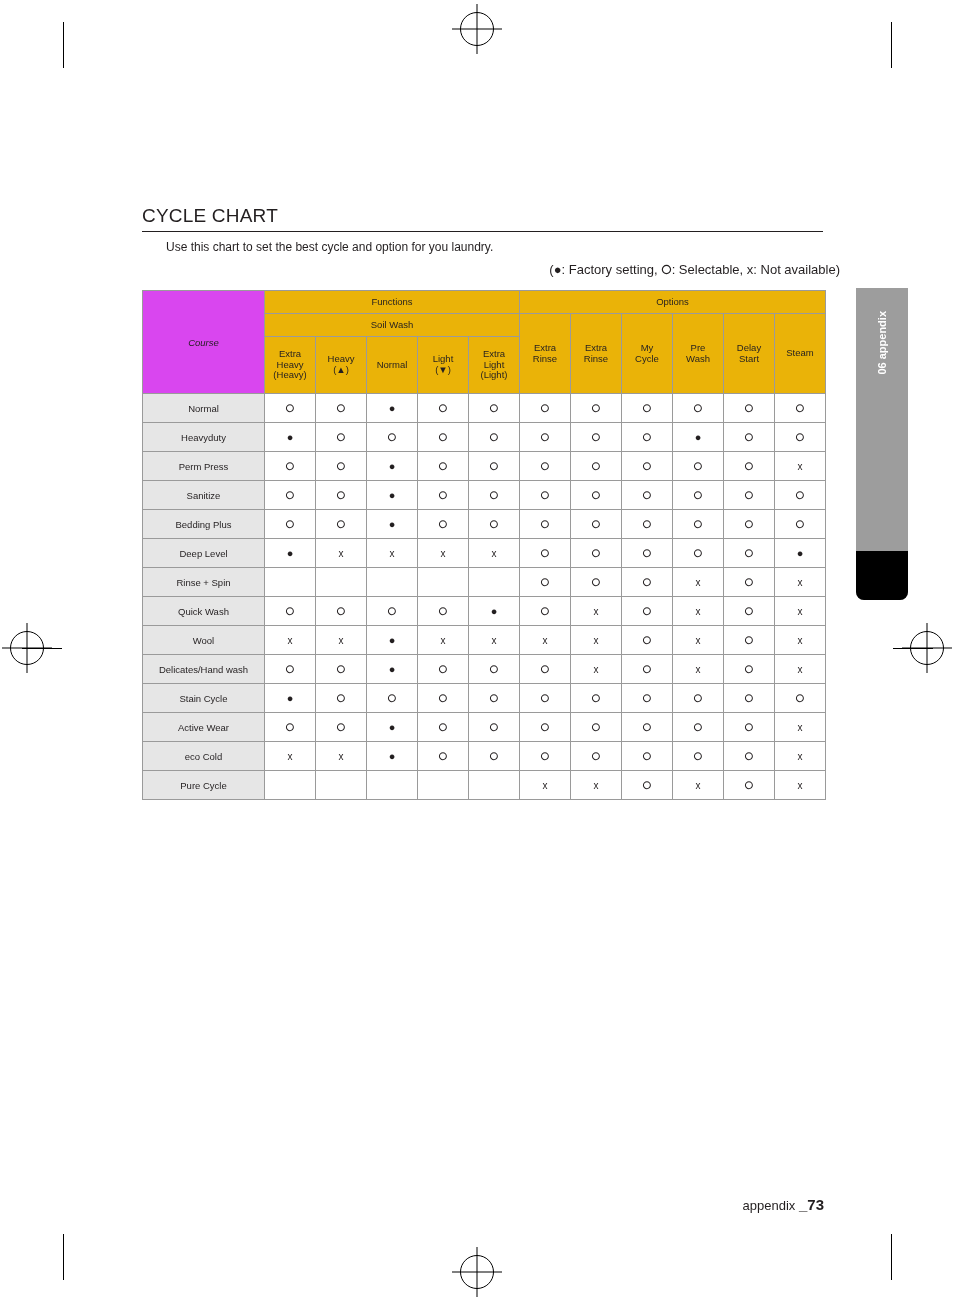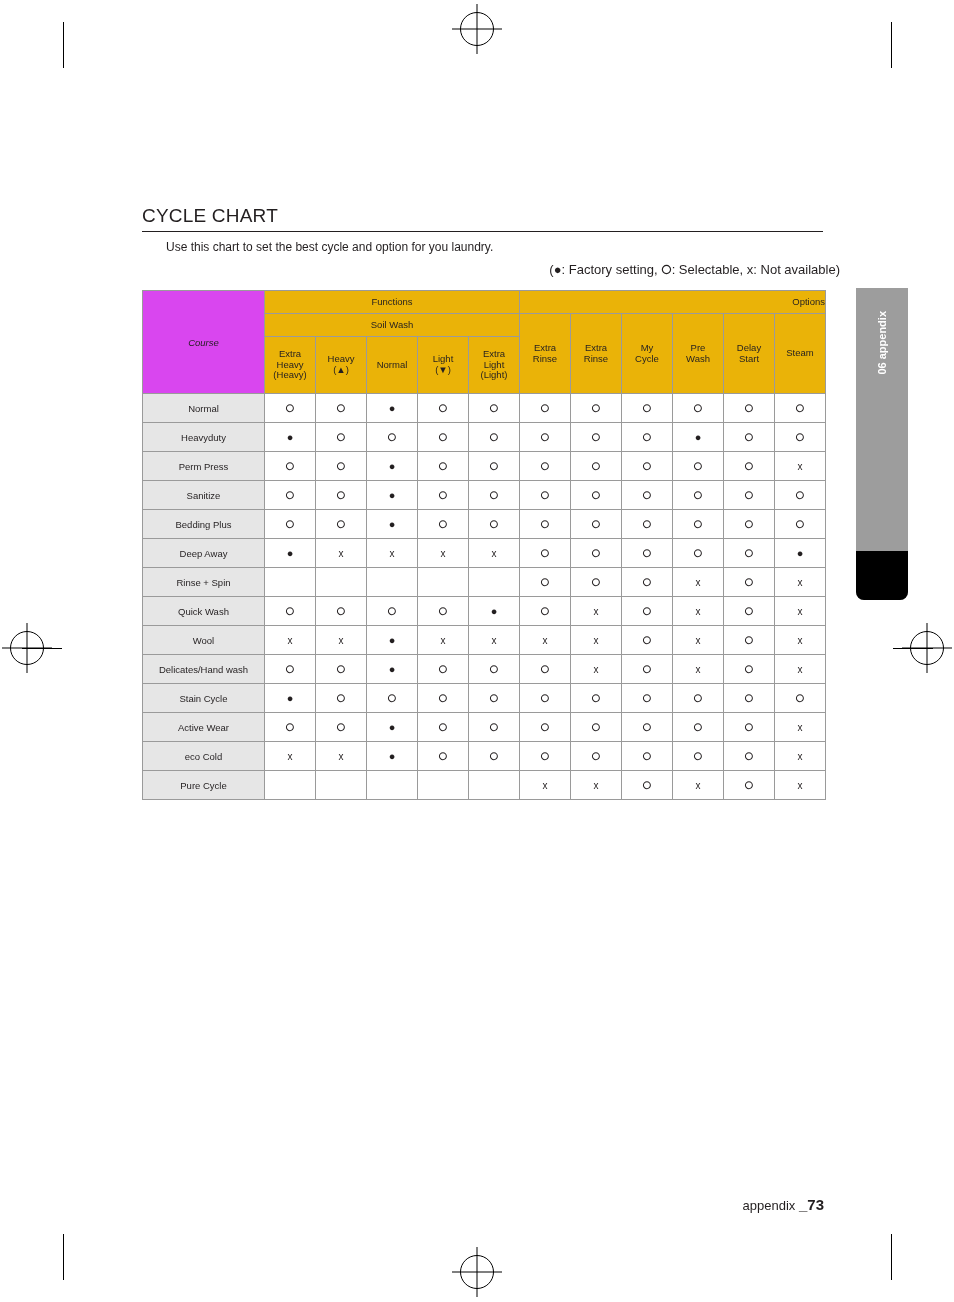--- a/index.html
+++ b/index.html
@@ -230,21 +230,21 @@
         <col class="c-opt">
         <col class="c-opt">
         <col class="c-opt">
         <col class="c-opt">
         <col class="c-opt">
     </colgroup>
     <thead>
       <tr>
         <th class="hdr-course" rowspan="3">Course</th>
         <th class="hdr" colspan="5" style="height:22px;">Functions</th>
-        <th class="hdr" colspan="6" style="height:22px;text-align:right;">Options</th>
+        <th class="hdr" colspan="6" style="height:22px;">Options</th>
       </tr>
       <tr>
         <th class="hdr" colspan="5" style="height:22px;">Soil Wash</th>
         <th class="hdr" rowspan="2">
           <div>Extra</div>
           <div>Rinse</div>
         </th>
         <th class="hdr" rowspan="2">
           <div>Extra</div>
           <div>Rinse</div>
@@ -354,21 +354,21 @@
           <td class="cell"><span class="mark-circle">⭘</span></td>
           <td class="cell"><span class="mark-circle">⭘</span></td>
           <td class="cell"><span class="mark-circle">⭘</span></td>
           <td class="cell"><span class="mark-circle">⭘</span></td>
           <td class="cell"><span class="mark-circle">⭘</span></td>
           <td class="cell"><span class="mark-circle">⭘</span></td>
           <td class="cell"><span class="mark-circle">⭘</span></td>
           <td class="cell"><span class="mark-circle">⭘</span></td>
         </tr>
         <tr>
-          <th class="rowhdr">Deep Away</th>
+          <th class="rowhdr">Deep Level</th>
           <td class="cell"><span class="mark-dot">●</span></td>
           <td class="cell"><span class="mark-x">x</span></td>
           <td class="cell"><span class="mark-x">x</span></td>
           <td class="cell"><span class="mark-x">x</span></td>
           <td class="cell"><span class="mark-x">x</span></td>
           <td class="cell"><span class="mark-circle">⭘</span></td>
           <td class="cell"><span class="mark-circle">⭘</span></td>
           <td class="cell"><span class="mark-circle">⭘</span></td>
           <td class="cell"><span class="mark-circle">⭘</span></td>
           <td class="cell"><span class="mark-circle">⭘</span></td>

